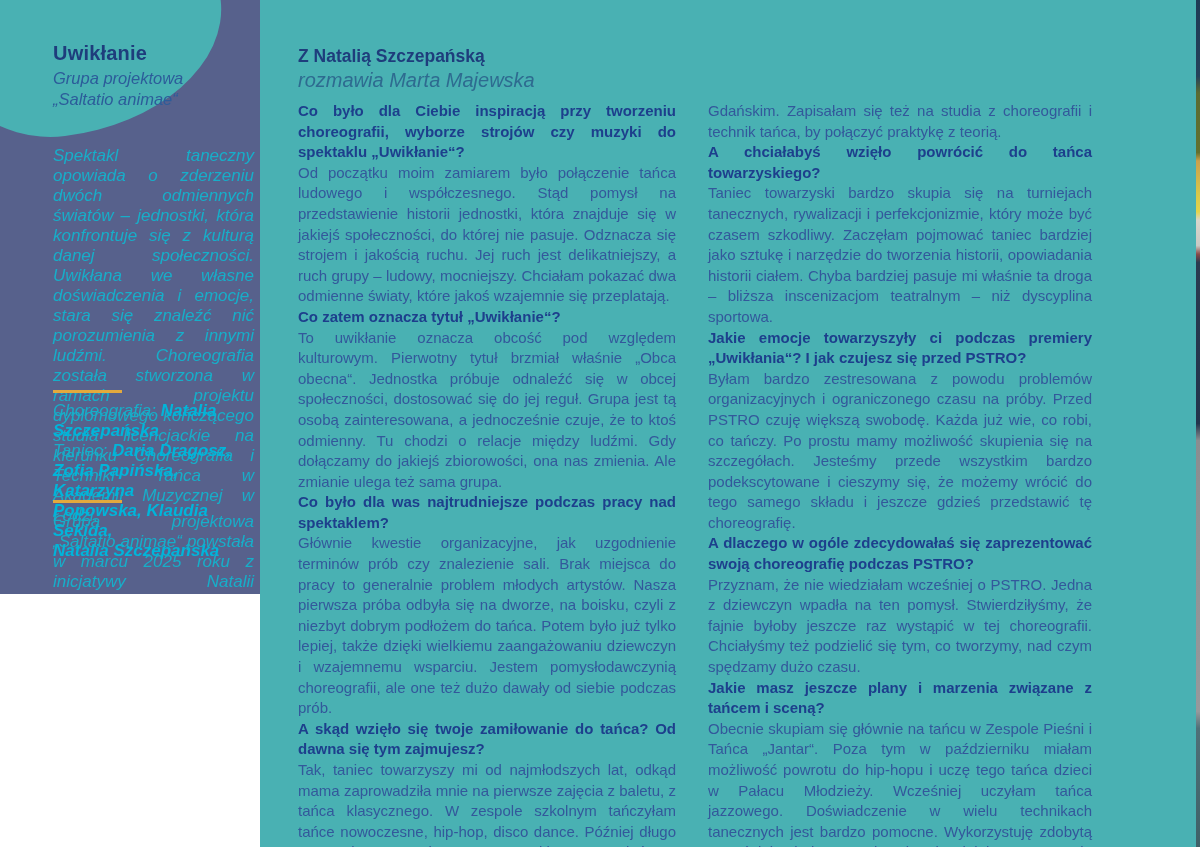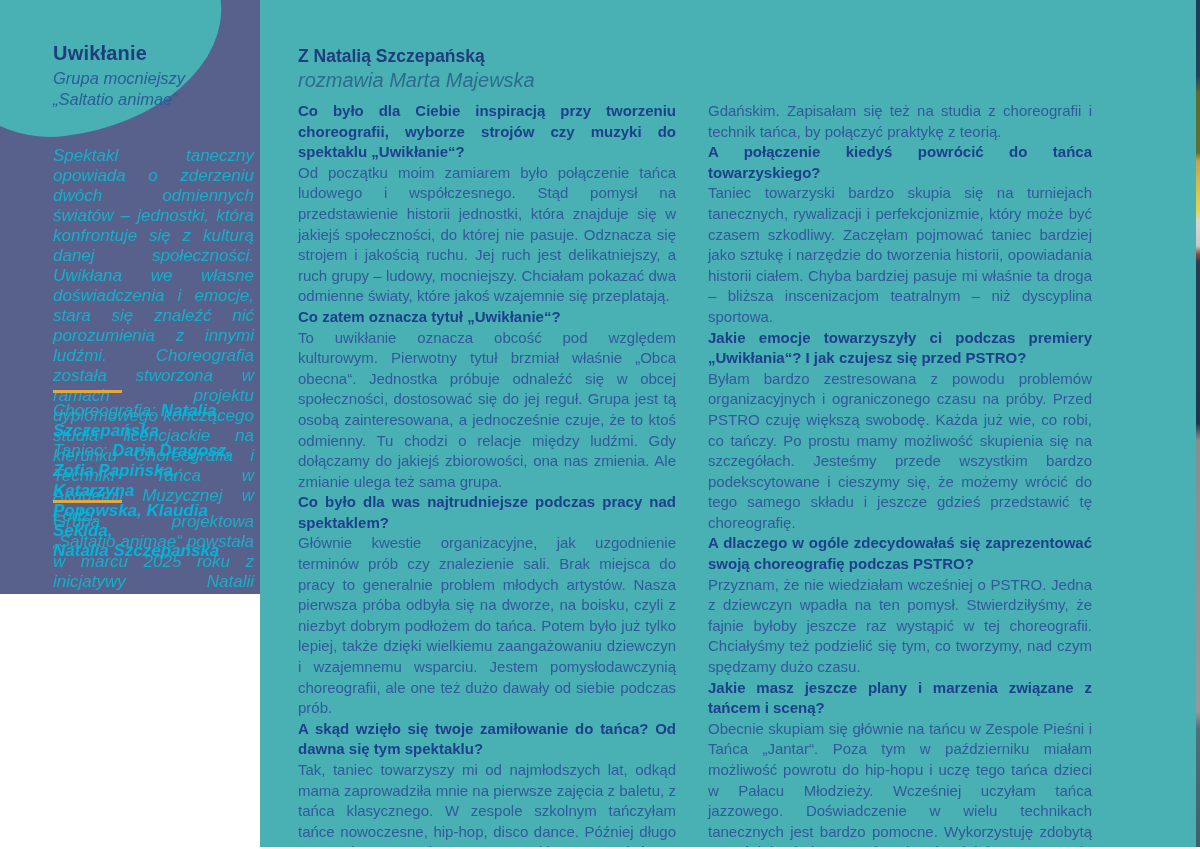--- a/index.html
+++ b/index.html
@@ -166,21 +166,21 @@
 </head>
 <body>
 
 <div class="page">
 
   <aside class="sidebar">
     <div class="blob"></div>
     <div class="side-header">
       <div class="side-title">Uwikłanie</div>
       <div class="side-sub">
-        <div>Grupa mocniejszy</div>
+        <div>Grupa projektowa</div>
         <div>„Saltatio animae“</div>
       </div>
     </div>
     <p class="side-intro">Spektakl taneczny opowiada o zderzeniu dwóch odmiennych światów – jednostki, która konfrontuje się z kulturą danej społeczności. Uwikłana we własne doświadczenia i emocje, stara się znaleźć nić porozumienia z innymi ludźmi. Choreografia została stworzona w ramach projektu dyplomowego kończącego studia licencjackie na kierunku Choreografia i Techniki Tańca w Akademii Muzycznej w Łodzi.</p>
     <hr class="divider divider-1">
     <div class="credits">
       <div class="credit-line"><span class="credit-label">Choreografia: </span><span class="credit-name">Natalia Szczepańska</span></div>
       <div class="credit-line"><span class="credit-label">Taniec: </span><span class="credit-name">Daria Dragosz,</span></div>
       <div class="credit-line"><span class="credit-label"></span><span class="credit-name">Zofia Papińska, Katarzyna</span></div>
       <div class="credit-line"><span class="credit-label"></span><span class="credit-name">Popowska, Klaudia Sekida,</span></div>
@@ -199,27 +199,27 @@
       <div class="byline">rozmawia Marta Majewska</div>
     </header>
 
     <div class="col col-left">
       <div class="qa-block q">Co było dla Ciebie inspiracją przy tworzeniu choreografii, wyborze strojów czy muzyki do spektaklu „Uwikłanie“?</div>
       <div class="qa-block a">Od początku moim zamiarem było połączenie tańca ludowego i współczesnego. Stąd pomysł na przedstawienie historii jednostki, która znajduje się w jakiejś społeczności, do której nie pasuje. Odznacza się strojem i jakością ruchu. Jej ruch jest delikatniejszy, a ruch grupy – ludowy, mocniejszy. Chciałam pokazać dwa odmienne światy, które jakoś wzajemnie się przeplatają.</div>
       <div class="qa-block q">Co zatem oznacza tytuł „Uwikłanie“?</div>
       <div class="qa-block a">To uwikłanie oznacza obcość pod względem kulturowym. Pierwotny tytuł brzmiał właśnie „Obca obecna“. Jednostka próbuje odnaleźć się w obcej społeczności, dostosować się do jej reguł. Grupa jest tą osobą zainteresowana, a jednocześnie czuje, że to ktoś odmienny. Tu chodzi o relacje między ludźmi. Gdy dołączamy do jakiejś zbiorowości, ona nas zmienia. Ale zmianie ulega też sama grupa.</div>
       <div class="qa-block q">Co było dla was najtrudniejsze podczas pracy nad spektaklem?</div>
       <div class="qa-block a">Głównie kwestie organizacyjne, jak uzgodnienie terminów prób czy znalezienie sali. Brak miejsca do pracy to generalnie problem młodych artystów. Nasza pierwsza próba odbyła się na dworze, na boisku, czyli z niezbyt dobrym podłożem do tańca. Potem było już tylko lepiej, także dzięki wielkiemu zaangażowaniu dziewczyn i wzajemnemu wsparciu. Jestem pomysłodawczynią choreografii, ale one też dużo dawały od siebie podczas prób.</div>
-      <div class="qa-block q">A skąd wzięło się twoje zamiłowanie do tańca? Od dawna się tym spektaklu?</div>
+      <div class="qa-block q">A skąd wzięło się twoje zamiłowanie do tańca? Od dawna się tym zajmujesz?</div>
       <div class="qa-block a">Tak, taniec towarzyszy mi od najmłodszych lat, odkąd mama zaprowadziła mnie na pierwsze zajęcia z baletu, z tańca klasycznego. W zespole szkolnym tańczyłam tańce nowoczesne, hip-hop, disco dance. Później długo trenowałam taniec towarzyski, z którego zrezygnowałam, bo trudno w tej dziedzinie znaleźć partnera. Dziewczyn jest po prostu więcej. W końcu trafiłam do zespołu ludowego przy Uniwersytecie</div>
     </div>
 
     <div class="col col-right">
       <div class="qa-block a">Gdańskim. Zapisałam się też na studia z choreografii i technik tańca, by połączyć praktykę z teorią.</div>
-      <div class="qa-block q">A połączenie kiedyś powrócić do tańca towarzyskiego?</div>
+      <div class="qa-block q">A chciałabyś wzięło powrócić do tańca towarzyskiego?</div>
       <div class="qa-block a">Taniec towarzyski bardzo skupia się na turniejach tanecznych, rywalizacji i perfekcjonizmie, który może być czasem szkodliwy. Zaczęłam pojmować taniec bardziej jako sztukę i narzędzie do tworzenia historii, opowiadania historii ciałem. Chyba bardziej pasuje mi właśnie ta droga – bliższa inscenizacjom teatralnym – niż dyscyplina sportowa.</div>
       <div class="qa-block q">Jakie emocje towarzyszyły ci podczas premiery „Uwikłania“? I jak czujesz się przed PSTRO?</div>
       <div class="qa-block a">Byłam bardzo zestresowana z powodu problemów organizacyjnych i ograniczonego czasu na próby. Przed PSTRO czuję większą swobodę. Każda już wie, co robi, co tańczy. Po prostu mamy możliwość skupienia się na szczegółach. Jesteśmy przede wszystkim bardzo podekscytowane i cieszymy się, że możemy wrócić do tego samego składu i jeszcze gdzieś przedstawić tę choreografię.</div>
       <div class="qa-block q">A dlaczego w ogóle zdecydowałaś się zaprezentować swoją choreografię podczas PSTRO?</div>
       <div class="qa-block a">Przyznam, że nie wiedziałam wcześniej o PSTRO. Jedna z dziewczyn wpadła na ten pomysł. Stwierdziłyśmy, że fajnie byłoby jeszcze raz wystąpić w tej choreografii. Chciałyśmy też podzielić się tym, co tworzymy, nad czym spędzamy dużo czasu.</div>
       <div class="qa-block q">Jakie masz jeszcze plany i marzenia związane z tańcem i sceną?</div>
       <div class="qa-block a">Obecnie skupiam się głównie na tańcu w Zespole Pieśni i Tańca „Jantar“. Poza tym w październiku miałam możliwość powrotu do hip-hopu i uczę tego tańca dzieci w Pałacu Młodzieży. Wcześniej uczyłam tańca jazzowego. Doświadczenie w wielu technikach tanecznych jest bardzo pomocne. Wykorzystuję zdobytą wcześniej wiedzę, przekazując ją dalej. Z nauczania innych czerpię dużo satysfakcji. Sama też chcę się dalej rozwijać, brać udział w różnych projektach tanecznych i tworzyć własne choreografie.</div>
     </div>
   </main>
 

